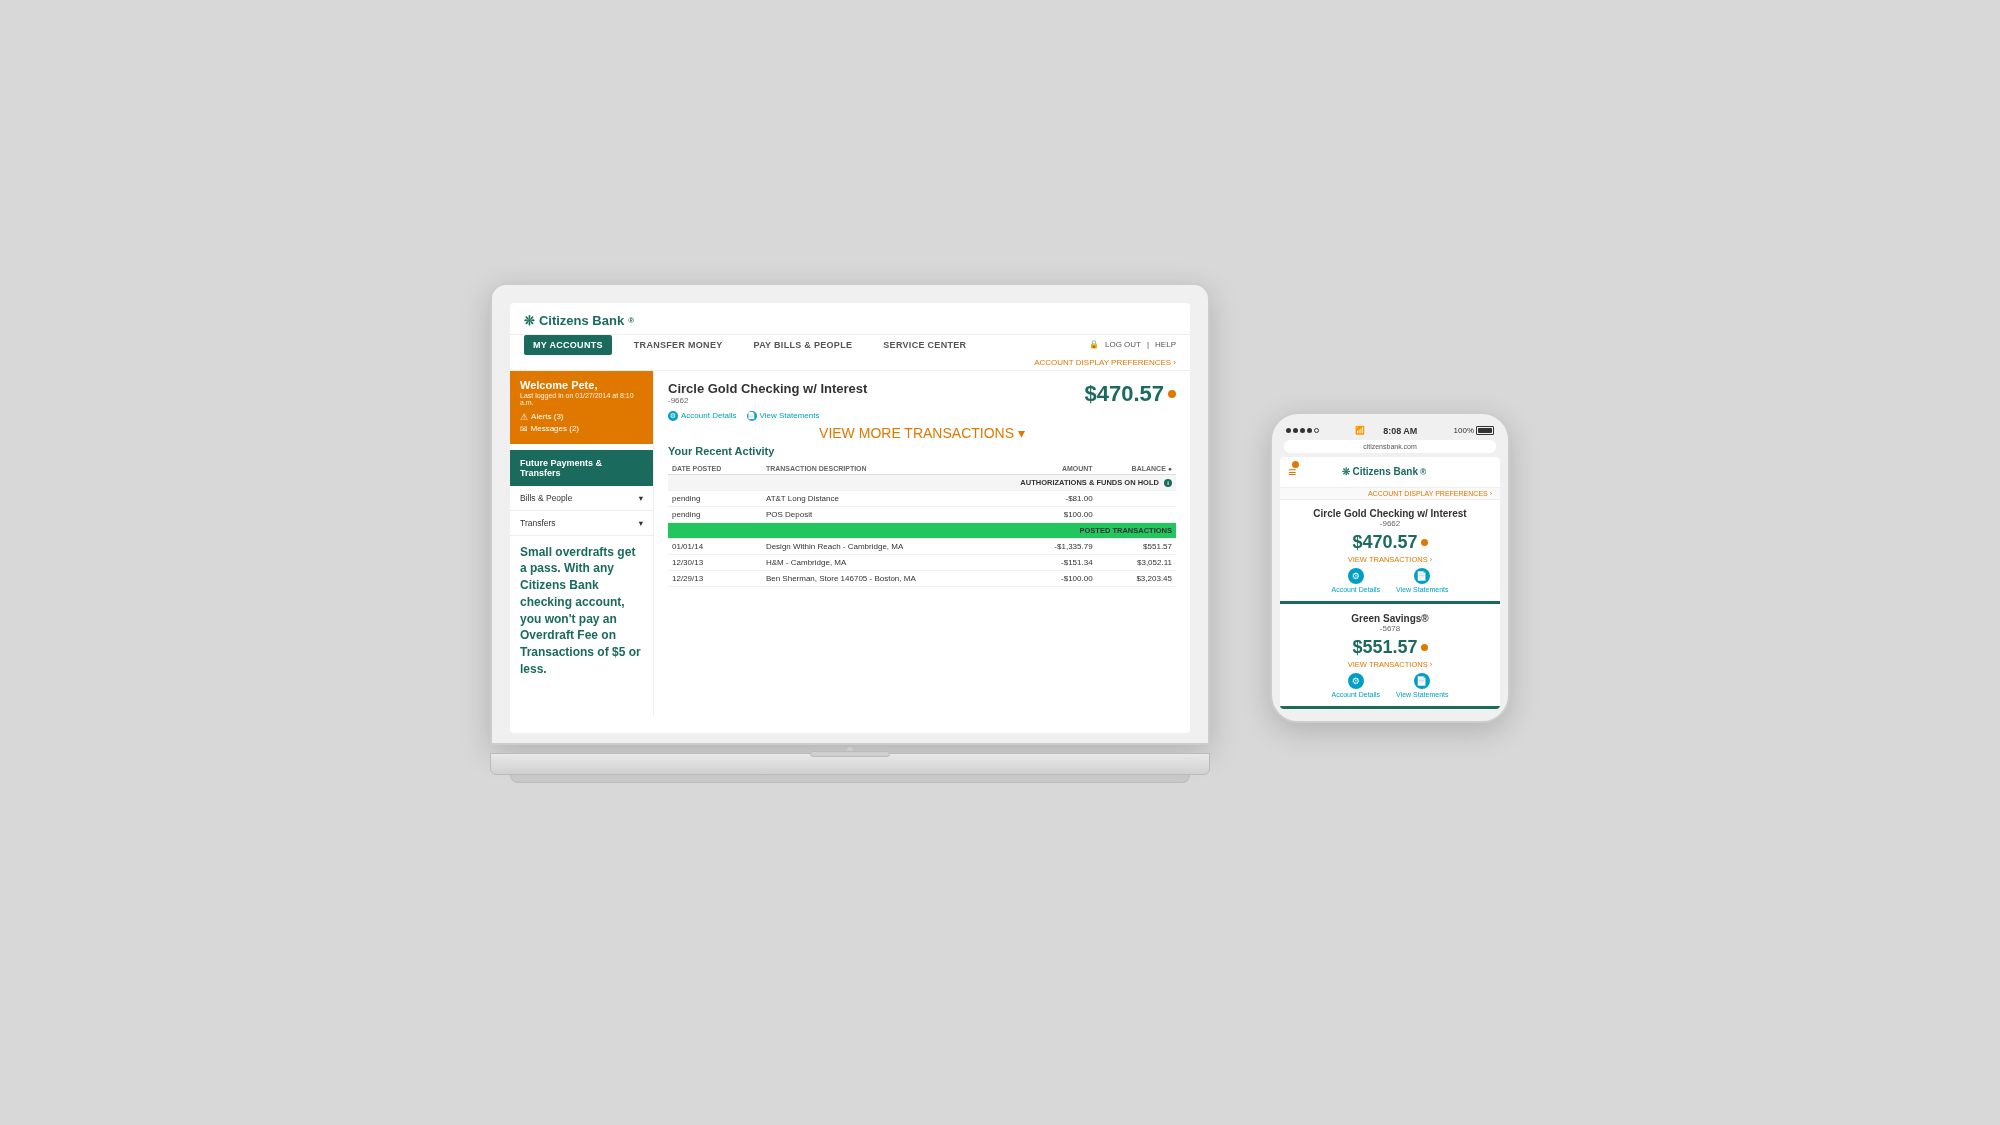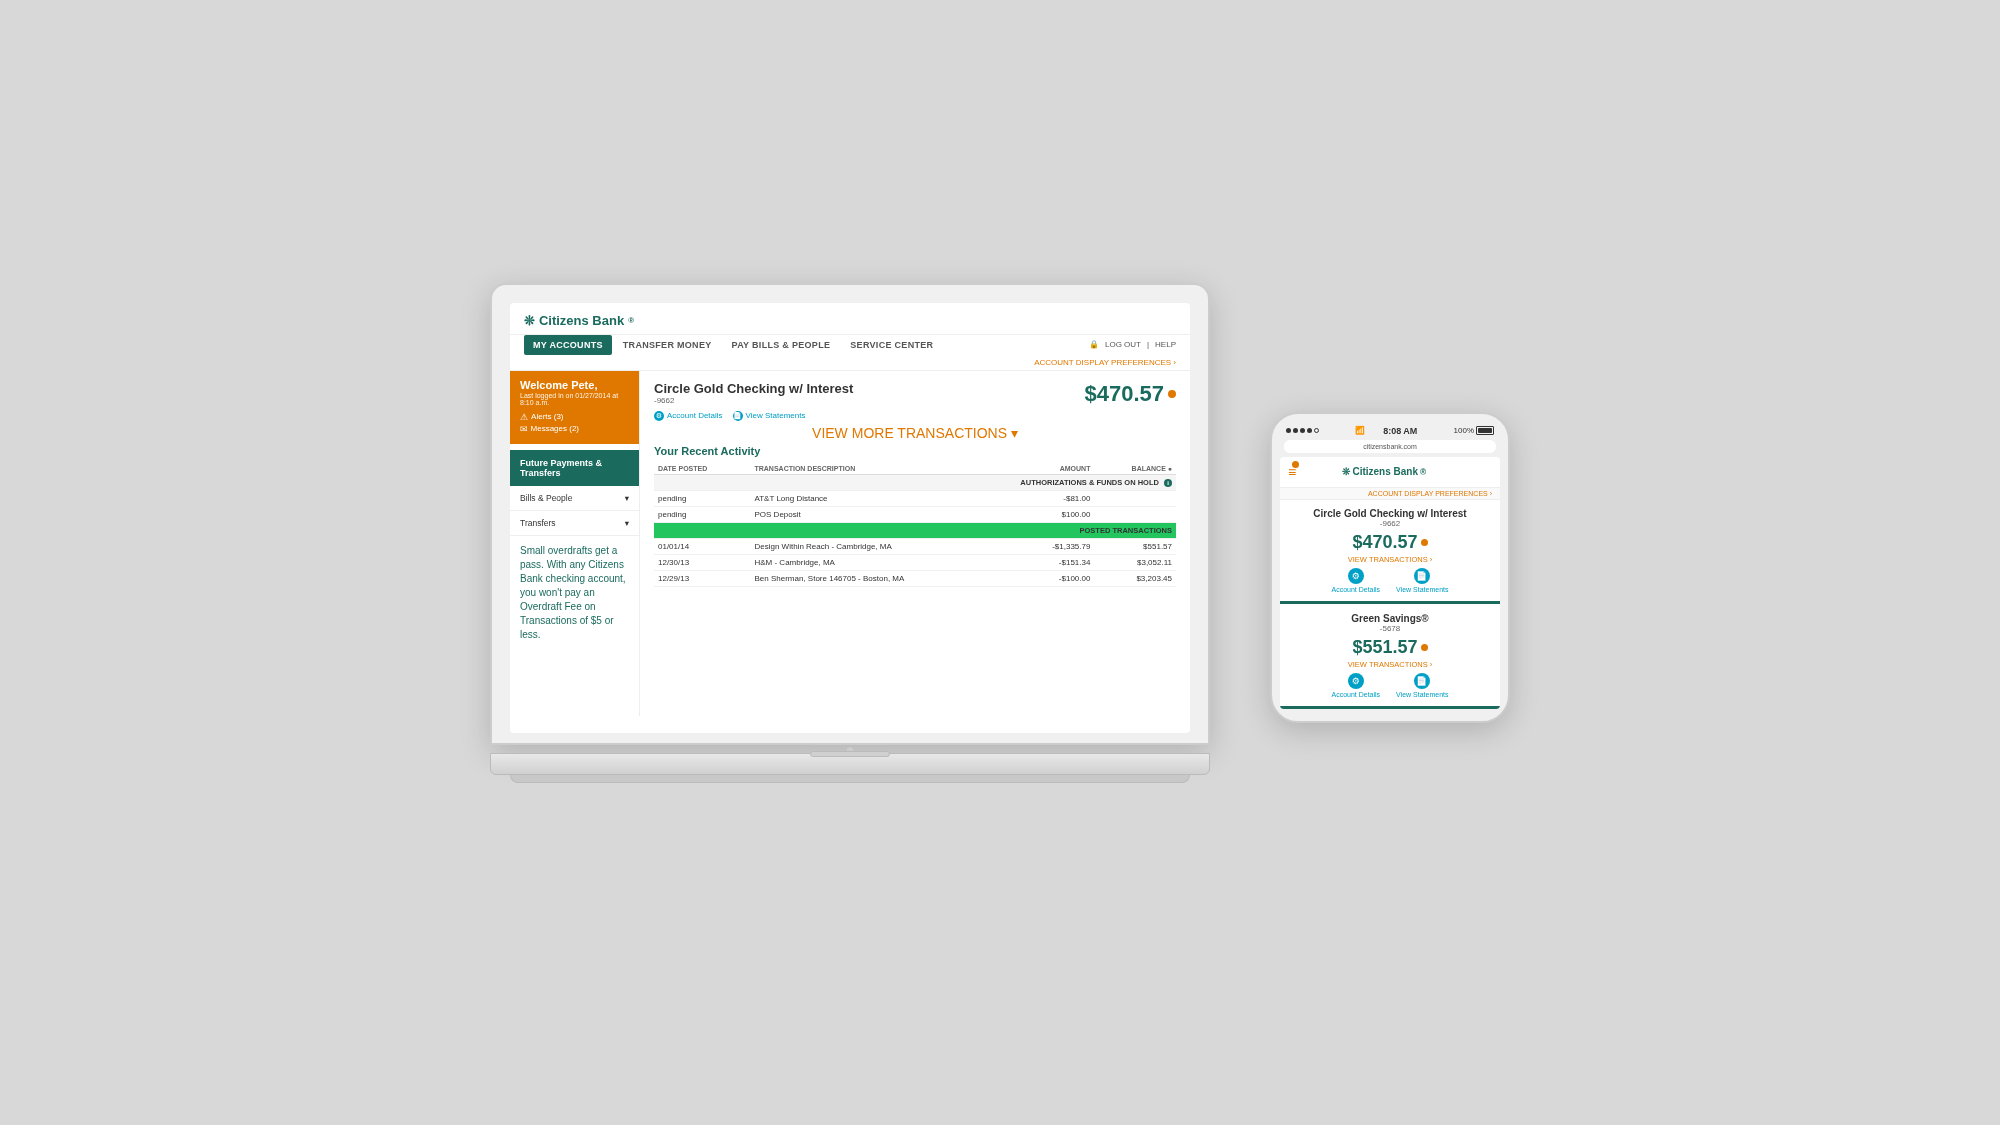--- a/index.html
+++ b/index.html
@@ -91,21 +91,21 @@
     .bank-nav {
       display: flex;
       gap: 2px;
       padding: 0 14px;
       background: #fff;
       align-items: center;
       justify-content: space-between;
     }
     .bank-nav-left {
       display: flex;
-      gap: 2px;
+      gap: 13px;
     }
     .nav-tab {
       padding: 5px 9px;
       font-size: 9px;
       font-weight: bold;
       color: #555;
       cursor: pointer;
       text-transform: uppercase;
       letter-spacing: 0.3px;
     }
@@ -128,21 +128,21 @@
       border-bottom: 1px solid #eee;
     }
 
     .bank-body {
       display: flex;
       height: calc(100% - 85px);
     }
 
     
     .sidebar {
-      width: 130px;
+      width: 144px;
       background: #fff;
       border-right: 1px solid #eee;
       flex-shrink: 0;
     }
     .welcome-box {
       background: #e07800;
       color: #fff;
       padding: 8px 10px;
       font-size: 8.5px;
     }
@@ -183,23 +183,24 @@
       align-items: center;
       justify-content: space-between;
       padding: 7px 10px;
       font-size: 8.5px;
       color: #333;
       border-bottom: 1px solid #eee;
       cursor: pointer;
     }
     .sidebar-promo {
       padding: 8px 10px;
-      font-size: 10px;
+      font-size: 12px;
       color: #1a6b5e;
       line-height: 1.4;
+      font-weight: bold;
     }
 
     
     .main-content {
       flex: 1;
       padding: 10px 14px;
       overflow: hidden;
     }
     .account-title-row {
       display: flex;

